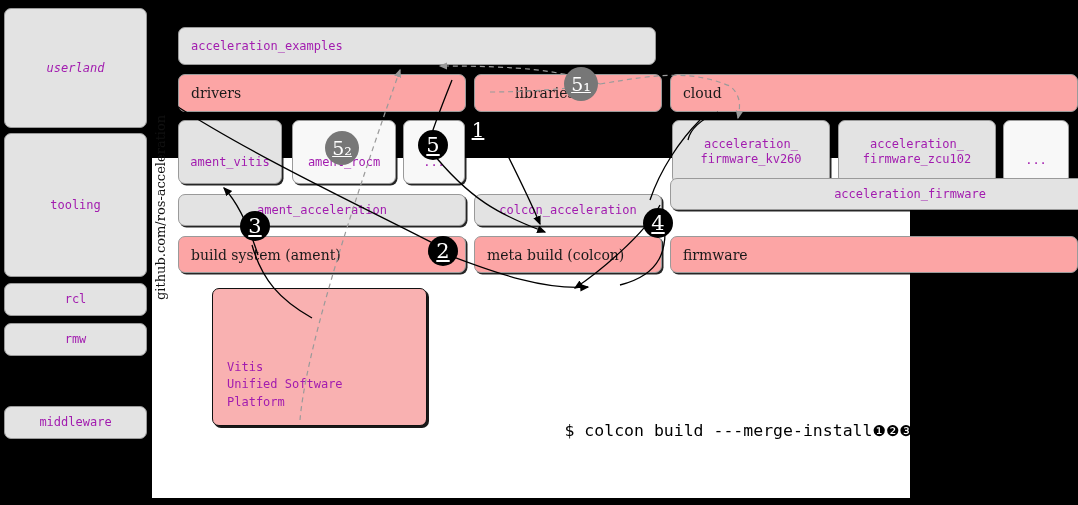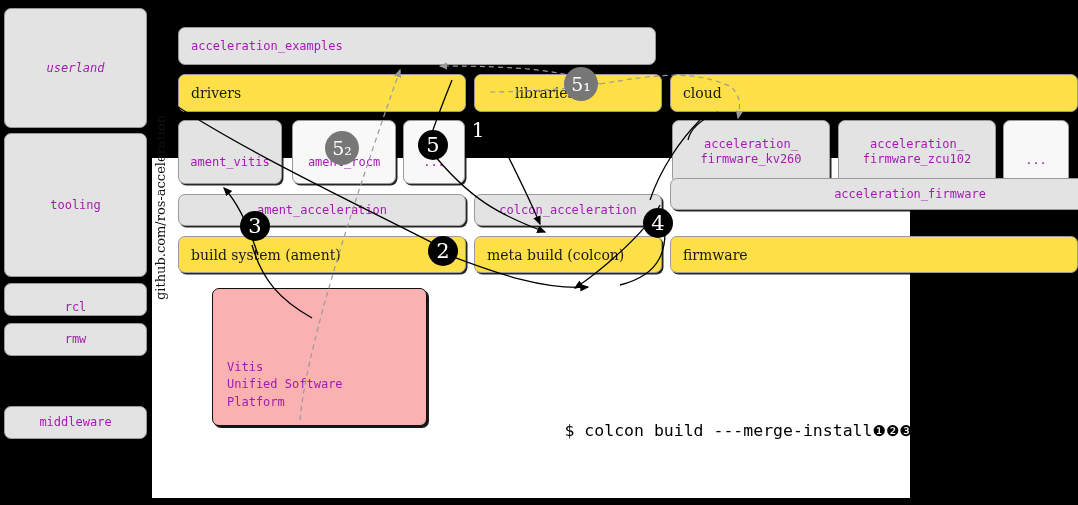--- a/index.html
+++ b/index.html
@@ -17,21 +17,21 @@
   .box{
     position:absolute;
     border:1px solid #9a9a9a;
     border-radius:7px;
     box-sizing:border-box;
     display:flex;
     align-items:center;
     box-shadow:1.5px 1.5px 0 0 rgba(0,0,0,.85);
   }
   .grey{background:#e3e3e3;}
-  .blue{background:#fde047;}
+  .blue{background:#fca5a5;}
   .white{background:#f8f8f8;}
   .pink{background:#f9b1b1;border:1px solid #111;box-shadow:2px 2px 0 0 rgba(0,0,0,.9);}
   .lbl{font-family:"DejaVu Sans Mono", monospace;font-size:12px;color:#a21caf;line-height:1.25;white-space:pre;}
   .lbl-serif{font-family:"DejaVu Serif", serif;font-size:14px;color:#1a1a1a;white-space:pre;}
   .left{padding-left:12px;justify-content:flex-start;}
   .center{justify-content:center;text-align:center;}
 
   
   .side{left:4px;}
 
@@ -42,20 +42,21 @@
     transform:rotate(-90deg);transform-origin:left top;
     white-space:nowrap;
   }
 
   
   .mk{
     position:absolute;border-radius:50%;
     display:flex;align-items:center;justify-content:center;
     font-family:"DejaVu Serif", serif;color:#fff;
     line-height:1;
+    text-decoration:underline;
   }
   .mk-black{background:#000;}
   .mk-grey{background:#777;}
   .mk-inv{background:transparent;color:#fff;}
 
   
   .term{position:absolute;left:485px;top:338px;width:430px;
         font-family:"DejaVu Sans Mono", monospace;font-size:16.5px;color:#000;line-height:1.62;white-space:pre;}
   .term .line{position:relative;height:26px;}
   .clip{position:absolute;left:485px;top:332px;width:425px;height:140px;overflow:hidden;}
@@ -68,21 +69,21 @@
 <div id="root">
 
   <div class="whitepanel"></div>
 
   <div class="box grey side center" style="left:4px;top:8px;width:143px;height:120px;font-style:italic;">
     <span class="lbl">userland</span>
   </div>
   <div class="box grey side center" style="left:4px;top:133px;width:143px;height:144px;">
     <span class="lbl">tooling</span>
   </div>
-  <div class="box grey side center" style="left:4px;top:283px;width:143px;height:33px;align-items:flex-end;">
+  <div class="box grey side center" style="left:4px;top:283px;width:143px;height:33px;">
     <span class="lbl">rcl</span>
   </div>
   <div class="box grey side center" style="left:4px;top:323px;width:143px;height:33px;">
     <span class="lbl">rmw</span>
   </div>
   <div class="box grey side center" style="left:4px;top:406px;width:143px;height:33px;">
     <span class="lbl">middleware</span>
   </div>
 
   <div class="vurl">github.com/ros-acceleration</div>

